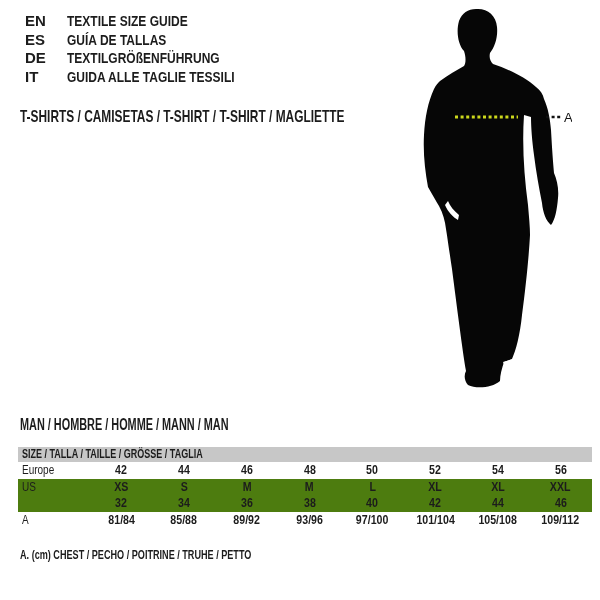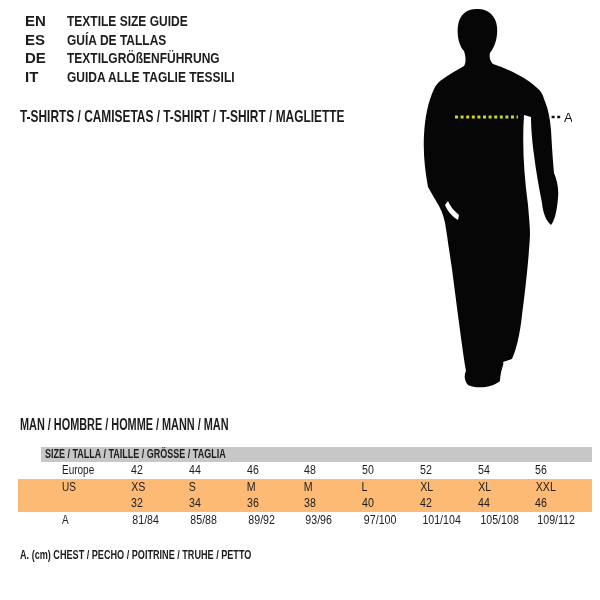--- a/index.html
+++ b/index.html
@@ -18,25 +18,25 @@
   .lang-row{display:flex;line-height:18.6px;}
   .lang-code{width:42px;flex:0 0 42px;}
 
   .categories{position:absolute;left:20px;top:108px;font-size:17px;font-weight:700;line-height:18.5px;}
 
   .figure-wrap{position:absolute;left:412px;top:5px;width:160px;height:390px;}
 
   .section-title{position:absolute;left:20px;top:417px;font-size:16px;font-weight:700;line-height:16px;}
 
   .size-table{position:absolute;left:18px;top:447px;width:574px;font-size:12.5px;}
-  .t-header{height:15px;line-height:15px;background:#c7c7c7;padding-left:4px;font-weight:700;margin-left:23px;}
+  .t-header{height:15px;line-height:15px;background:#c7c7c7;padding-left:4px;font-weight:700;}
   .t-row{display:flex;height:16.5px;line-height:16.5px;}
-  .t-row.stripe{background:#fdba74;}
-  .t-label{flex:0 0 68px;padding-left:4px;text-align:left;margin-left:40px;}
-  .t-cell{flex:1 1 0;}
+  .t-row.stripe{background:#4d7c0f;}
+  .t-label{flex:0 0 68px;padding-left:4px;text-align:left;}
+  .t-cell{flex:1 1 0;text-align:center;font-weight:bold;}
 
   .footnote{position:absolute;left:20px;top:547px;font-size:13px;font-weight:700;line-height:16px;}
 </style>
 </head>
 <body>
 
 <div class="lang-list">
   <div class="lang-row">
     <span class="lang-code">EN</span>
     <span class="cx80">TEXTILE SIZE GUIDE</span>

